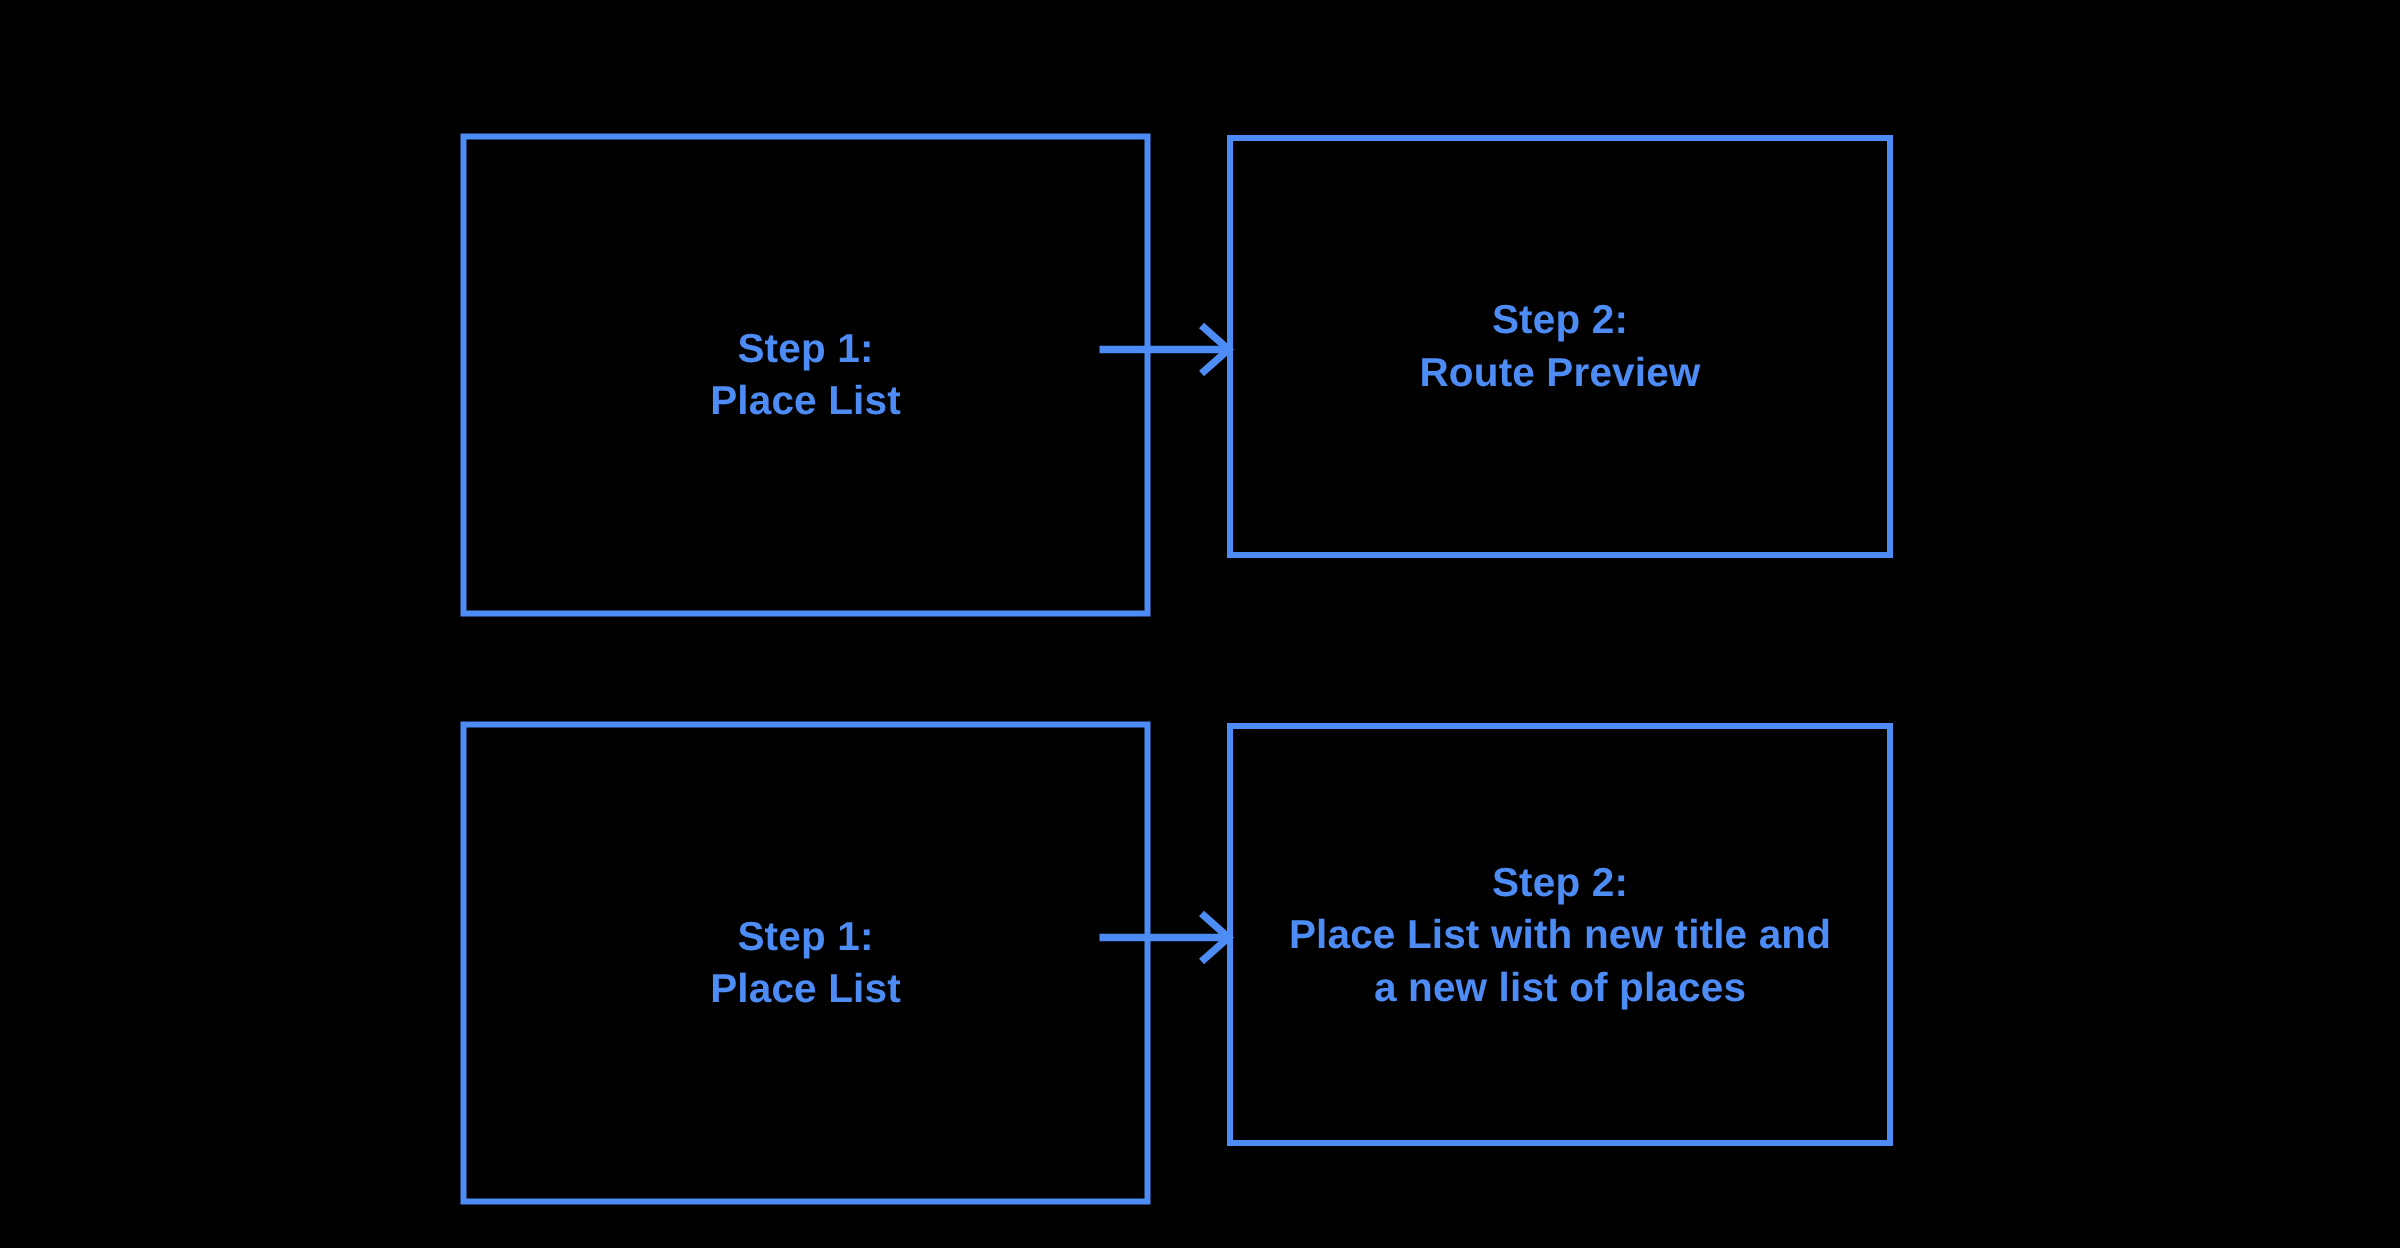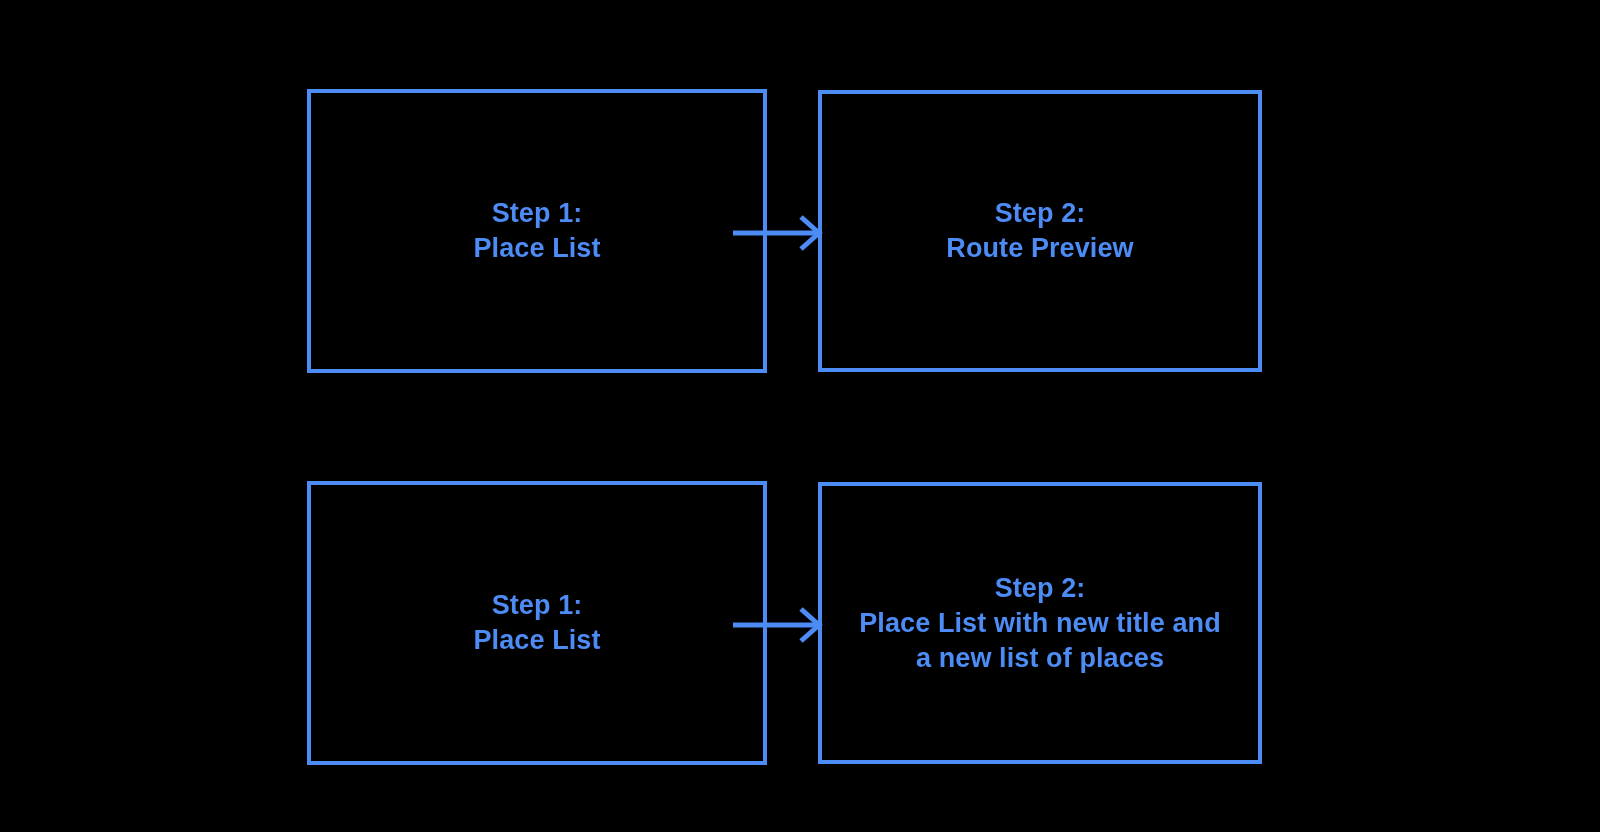--- a/index.html
+++ b/index.html
@@ -35,21 +35,21 @@
     background: transparent;
     display: flex;
     align-items: center;
     justify-content: center;
     text-align: center;
   }
   .box-left {
     left: 307px;
     top: 89px;
     width: 460px;
-    height: 284px;
+    height: 322px;
   }
   .box-right {
     left: 818px;
     top: 90px;
     width: 444px;
     height: 282px;
   }
 
   .box-label {
     color: #4d8bf5;

